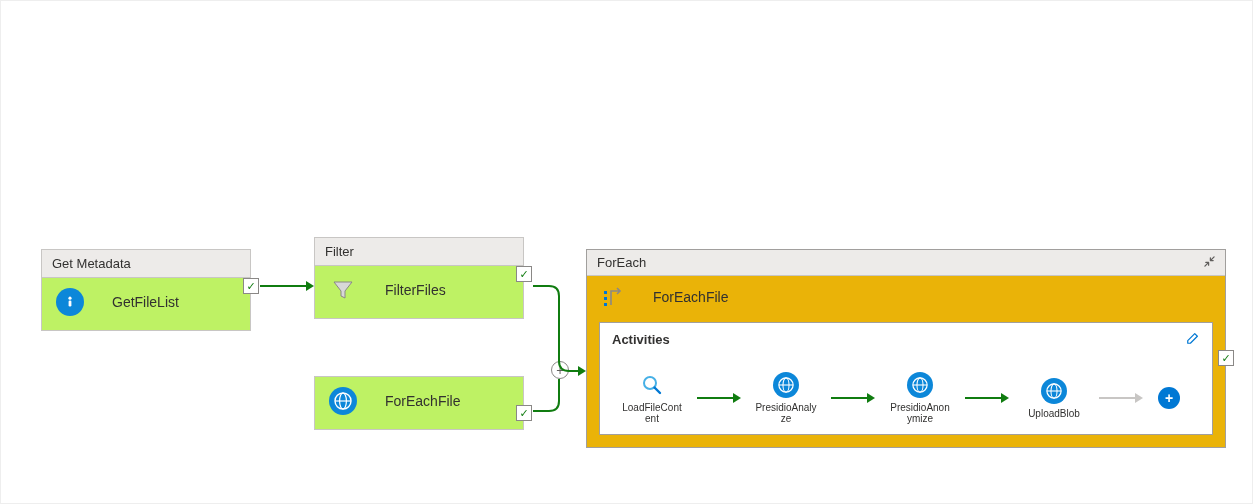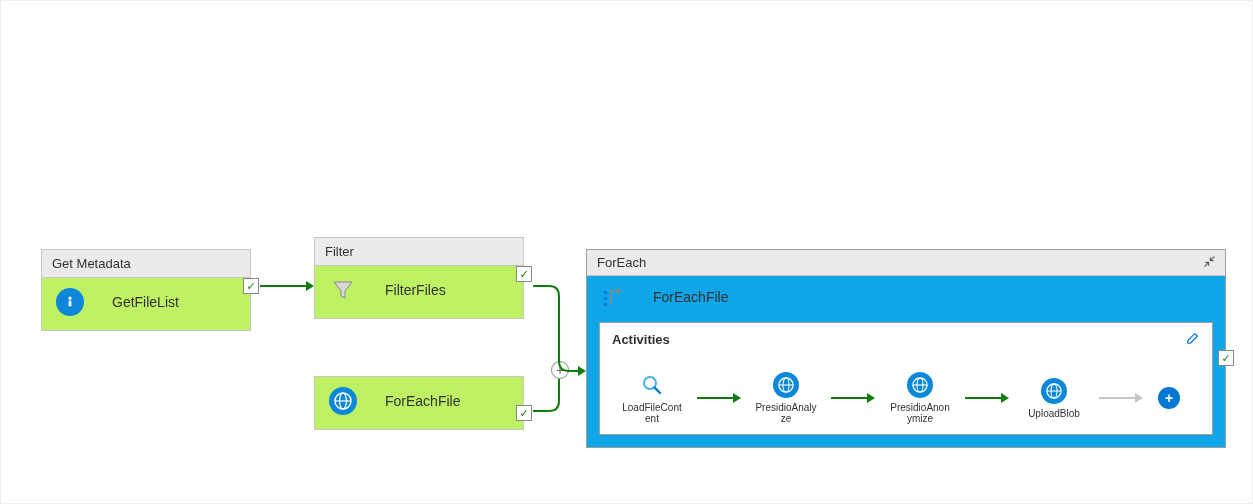--- a/index.html
+++ b/index.html
@@ -52,21 +52,21 @@
     border: 1px solid #8a8886;
     background: #fff;
     display: flex; align-items: center; justify-content: center;
     font-size: 11px; color: #107c10;
     top: 50%;
   }
   .status-right { right: -9px; transform: translateY(-50%); }
   .foreach {
     position: absolute;
     border: 1px solid #a19f9d;
-    background: #0ea5e9;
+    background: #eab308;
   }
   .foreach-header {
     background: #edebe9;
     padding: 5px 10px;
     font-size: 13px;
     border-bottom: 1px solid #c8c6c4;
     display: flex; justify-content: space-between; align-items: center;
   }
   .foreach-title-row {
     display: flex; align-items: center; gap: 26px;

